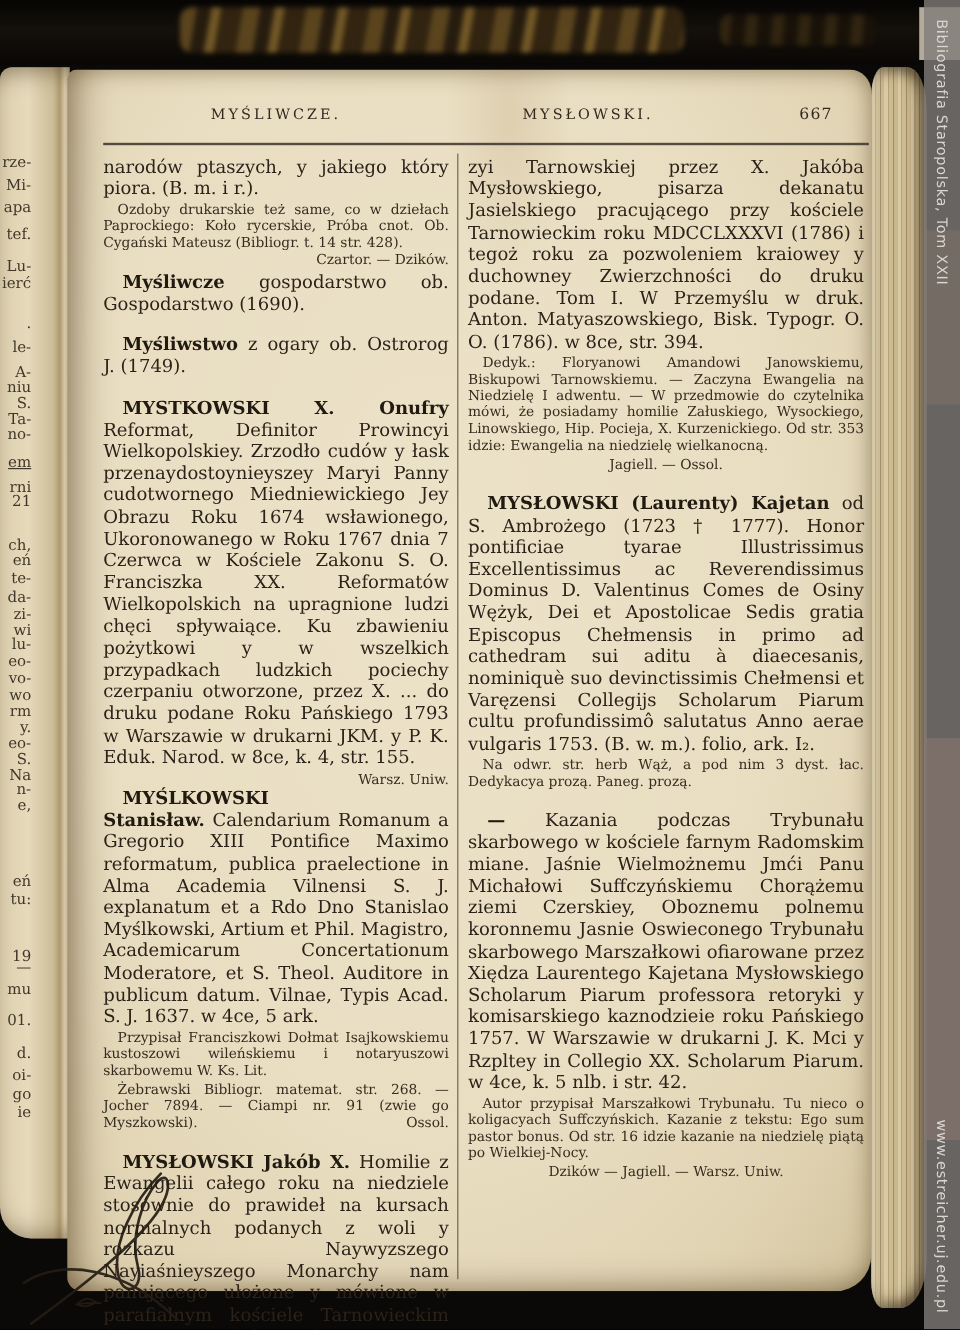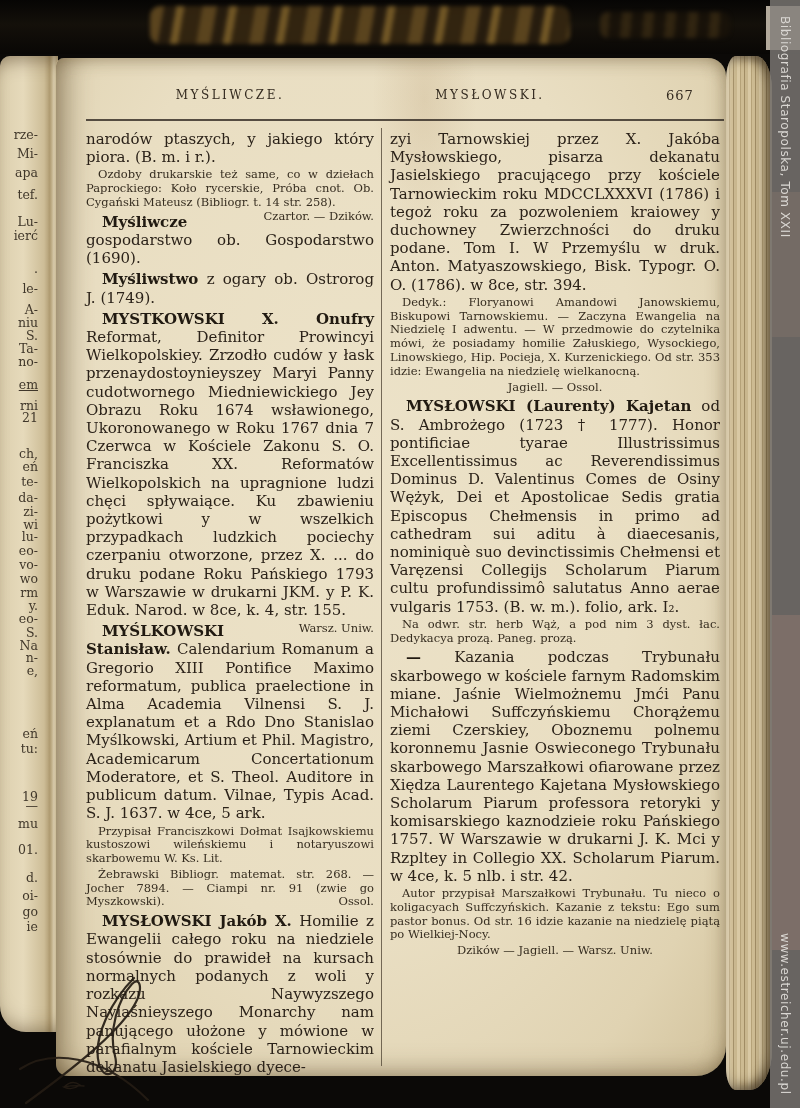--- a/index.html
+++ b/index.html
@@ -14,21 +14,21 @@
     opacity:.8;border-radius:10px;filter:blur(2px);}
   .top-edge::after{content:'';position:absolute;left:600px;top:12px;width:130px;height:26px;
     background:repeating-linear-gradient(95deg,#4a3718 0 10px,#1d1509 10px 22px);
     opacity:.55;border-radius:8px;filter:blur(2px);}
 
   
   .prev-page{position:absolute;left:0;top:56px;width:58px;height:976px;
     background:linear-gradient(90deg,#dccfae 0%,#e6dabb 40%,#cdbd97 76%,#b09c72 86%,#ddd0af 93%,#c9b88f 100%);
     border-radius:10px 0 0 26px;
     box-shadow:inset 0 16px 18px -12px rgba(70,50,25,.5), inset 0 -16px 20px -14px rgba(70,50,25,.5);}
-  .fragments{position:absolute;left:0;top:0;width:27px;height:1108px;z-index:3;padding-left:12px;}
+  .fragments{position:absolute;left:0;top:0;width:27px;height:1108px;z-index:3;}
   .frag{position:absolute;right:1px;font-size:12.5px;color:#40372a;line-height:13px;white-space:nowrap;}
 
   
   .main-page{position:absolute;left:56px;top:58px;width:670px;height:1018px;z-index:2;
     background:
       radial-gradient(ellipse at 55% 4%, rgba(150,110,60,.14) 0%, rgba(150,110,60,0) 10%),
       radial-gradient(ellipse at 45% 40%, #ece2c8 0%, #e9dec2 55%, #e0d3b2 82%, #d2c29c 100%);
     border-radius:8px 18px 30px 12px;
     box-shadow:inset 26px 0 30px -18px rgba(80,60,30,.55),
                inset -14px 0 20px -14px rgba(100,80,45,.45),
@@ -42,21 +42,21 @@
   .h-num{position:absolute;left:564px;width:60px;text-align:center;letter-spacing:1px;font-size:13px;}
   .hrule{position:absolute;top:61px;left:30px;width:638px;height:2px;background:#3b332a;opacity:.85;}
   .vrule{position:absolute;top:70px;left:325px;width:1px;height:938px;background:#554a39;opacity:.8;}
 
   .col{position:absolute;top:72px;text-align:justify;color:#2b2219;
        font-size:15px;line-height:18.2px;}
   .col-left{left:30px;width:288px;}
   .col-right{left:334px;width:330px;}
 
   .block{margin:0 0 2px 0;}
-  .block.entry{text-indent:16px;margin-top:3px;}
+  .block.entry{text-indent:16px;margin-top:16px;}
   .block.para{text-indent:0;}
   .block.note{font-size:11.5px;line-height:13.8px;text-indent:12px;color:#362d20;margin:2px 0;}
   .block.attrib{font-size:11.5px;line-height:13.8px;text-align:center;text-indent:0;color:#362d20;margin:2px 0;}
   .hw{font-weight:700;color:#211a11;}
   .attr-r{float:right;font-size:11.5px;margin-left:8px;color:#362d20;}
 
   .signature{position:absolute;left:16px;top:972px;z-index:6;}
 
   
   .fore-edge{position:absolute;left:726px;top:56px;width:46px;height:1034px;z-index:4;
@@ -185,21 +185,21 @@
       <span class="h-num">667</span>
     </div>
 
     <div class="hrule"></div>
     <div class="vrule"></div>
 
     <div class="col col-left">
 
         <p class="block para"><span class="hw"></span><span class="bt">narodów ptaszych, y jakiego który piora. (B. m. i r.).</span><span class="attr-r"></span></p>
 
-        <p class="block note"><span class="hw"></span><span class="bt">Ozdoby drukarskie też same, co w dziełach Paprockiego: Koło rycerskie, Próba cnot. Ob. Cygański Mateusz (Bibliogr. t. 14 str. 258).</span><span class="attr-r">Czartor. — Dzików.</span></p>
+        <p class="block note"><span class="hw"></span><span class="bt">Ozdoby drukarskie też same, co w dziełach Paprockiego: Koło rycerskie, Próba cnot. Ob. Cygański Mateusz (Bibliogr. t. 14 str. 428).</span><span class="attr-r">Czartor. — Dzików.</span></p>
 
         <p class="block entry"><span class="hw">Myśliwcze</span><span class="bt"> gospodarstwo ob. Gospodarstwo (1690).</span><span class="attr-r"></span></p>
 
 
         <p class="block entry"><span class="hw">Myśliwstwo</span><span class="bt"> z ogary ob. Ostrorog J. (1749).</span><span class="attr-r"></span></p>
 
         <p class="block entry"><span class="hw">MYSTKOWSKI X. Onufry</span><span class="bt"> Reformat, Definitor Prowincyi Wielkopolskiey. Zrzodło cudów y łask przenaydostoynieyszey Maryi Panny cudotwornego Miedniewickiego Jey Obrazu Roku 1674 wsławionego, Ukoronowanego w Roku 1767 dnia 7 Czerwca w Kościele Zakonu S. O. Franciszka XX. Reformatów Wielkopolskich na upragnione ludzi chęci spływaiące. Ku zbawieniu pożytkowi y w wszelkich przypadkach ludzkich pociechy czerpaniu otworzone, przez X. ... do druku podane Roku Pańskiego 1793 w Warszawie w drukarni JKM. y P. K. Eduk. Narod. w 8ce, k. 4, str. 155.</span><span class="attr-r">Warsz. Uniw.</span></p>
 
         <p class="block entry"><span class="hw">MYŚLKOWSKI Stanisław.</span><span class="bt"> Calendarium Romanum a Gregorio XIII Pontifice Maximo reformatum, publica praelectione in Alma Academia Vilnensi S. J. explanatum et a Rdo Dno Stanislao Myślkowski, Artium et Phil. Magistro, Academicarum Concertationum Moderatore, et S. Theol. Auditore in publicum datum. Vilnae, Typis Acad. S. J. 1637. w 4ce, 5 ark.</span><span class="attr-r"></span></p>
 

